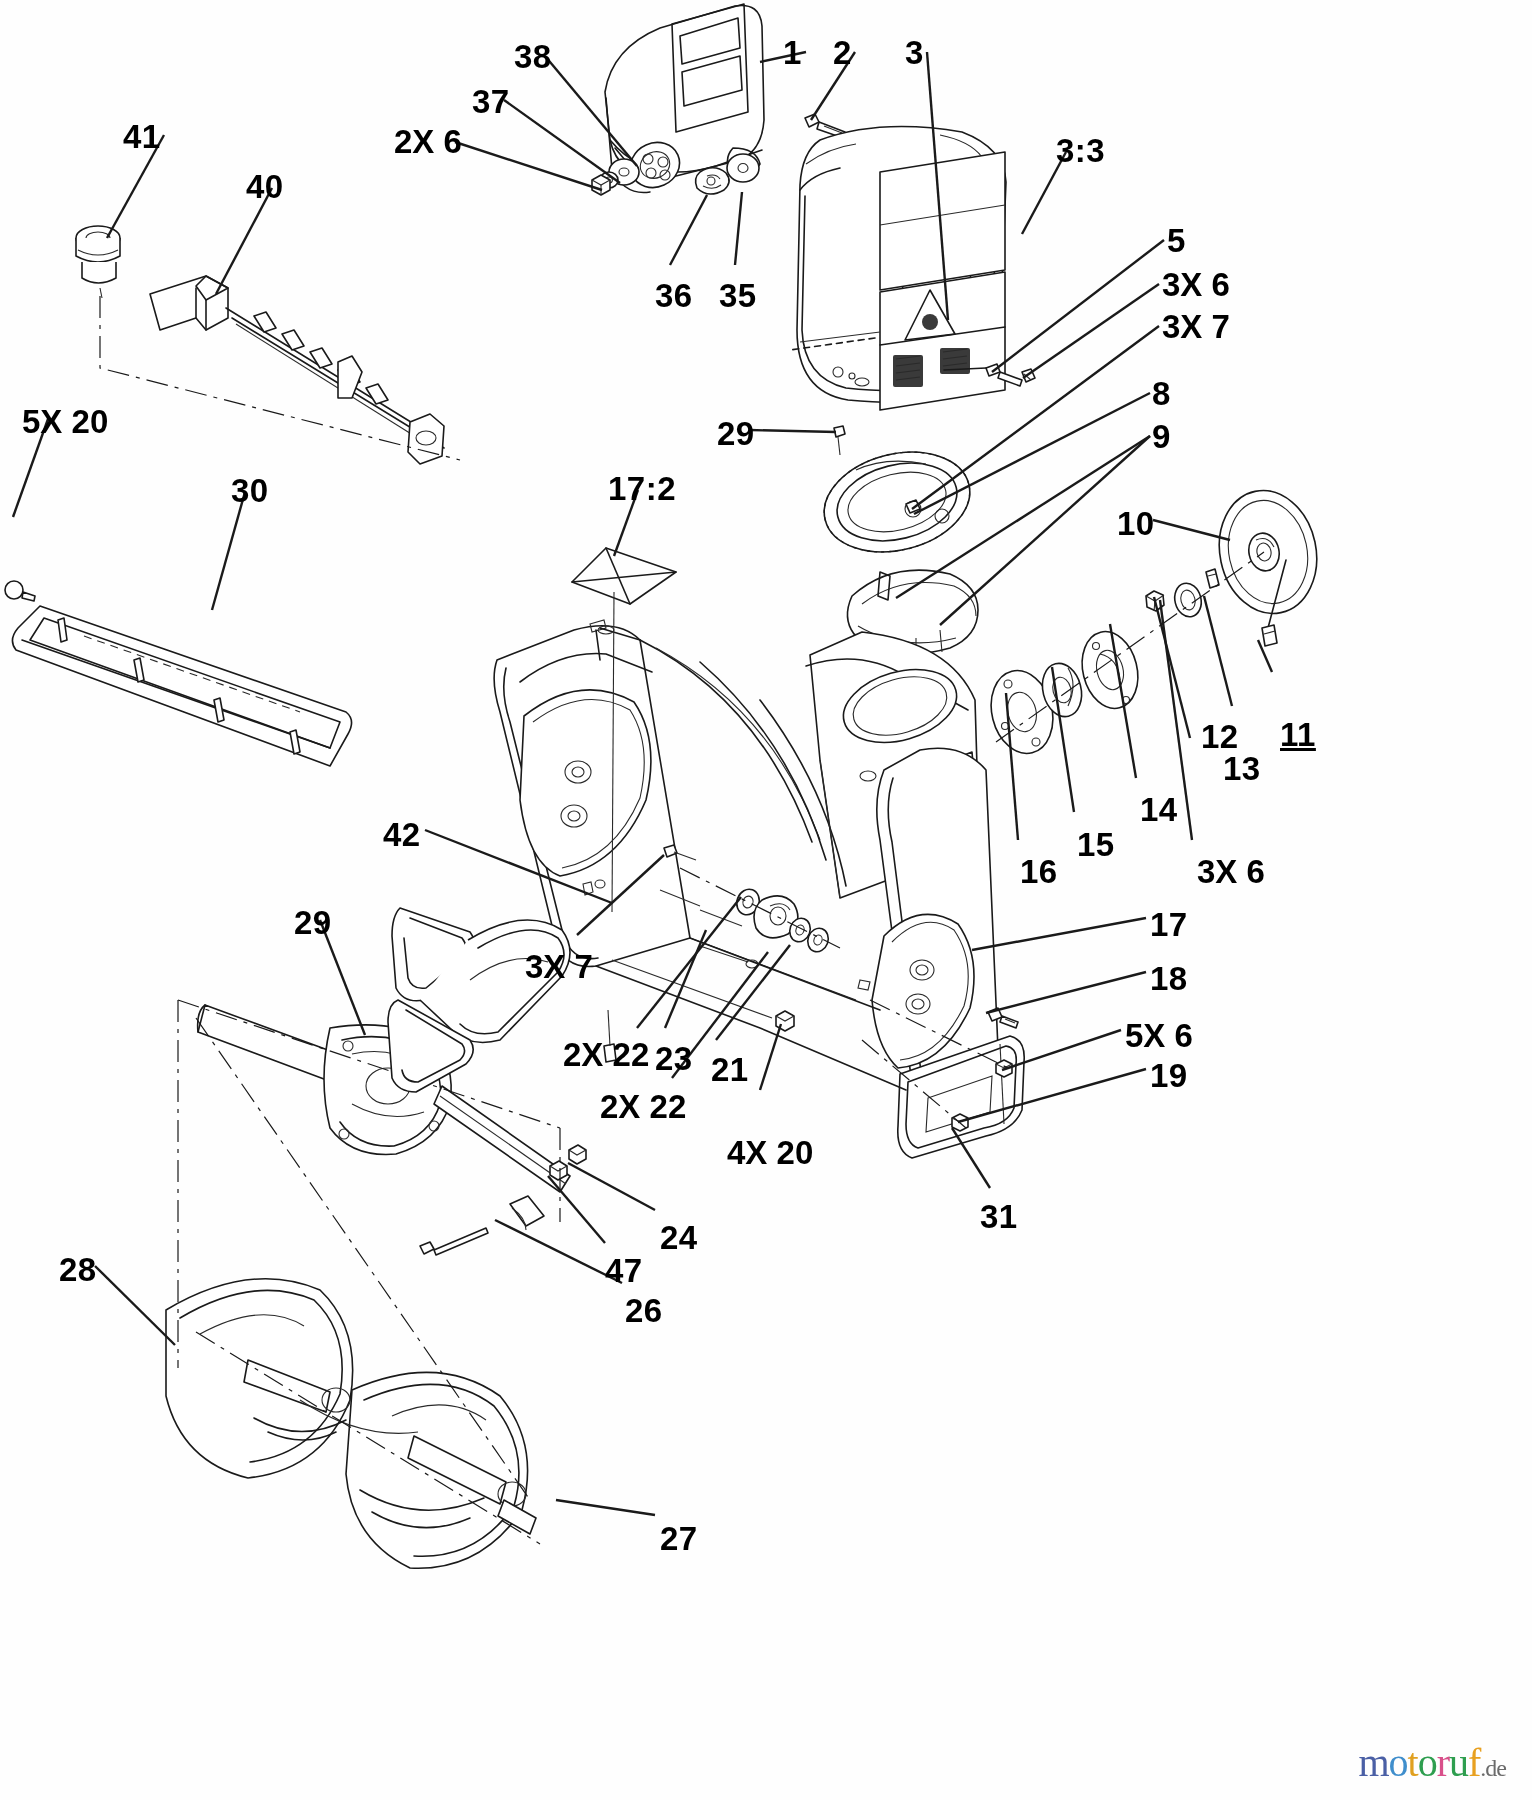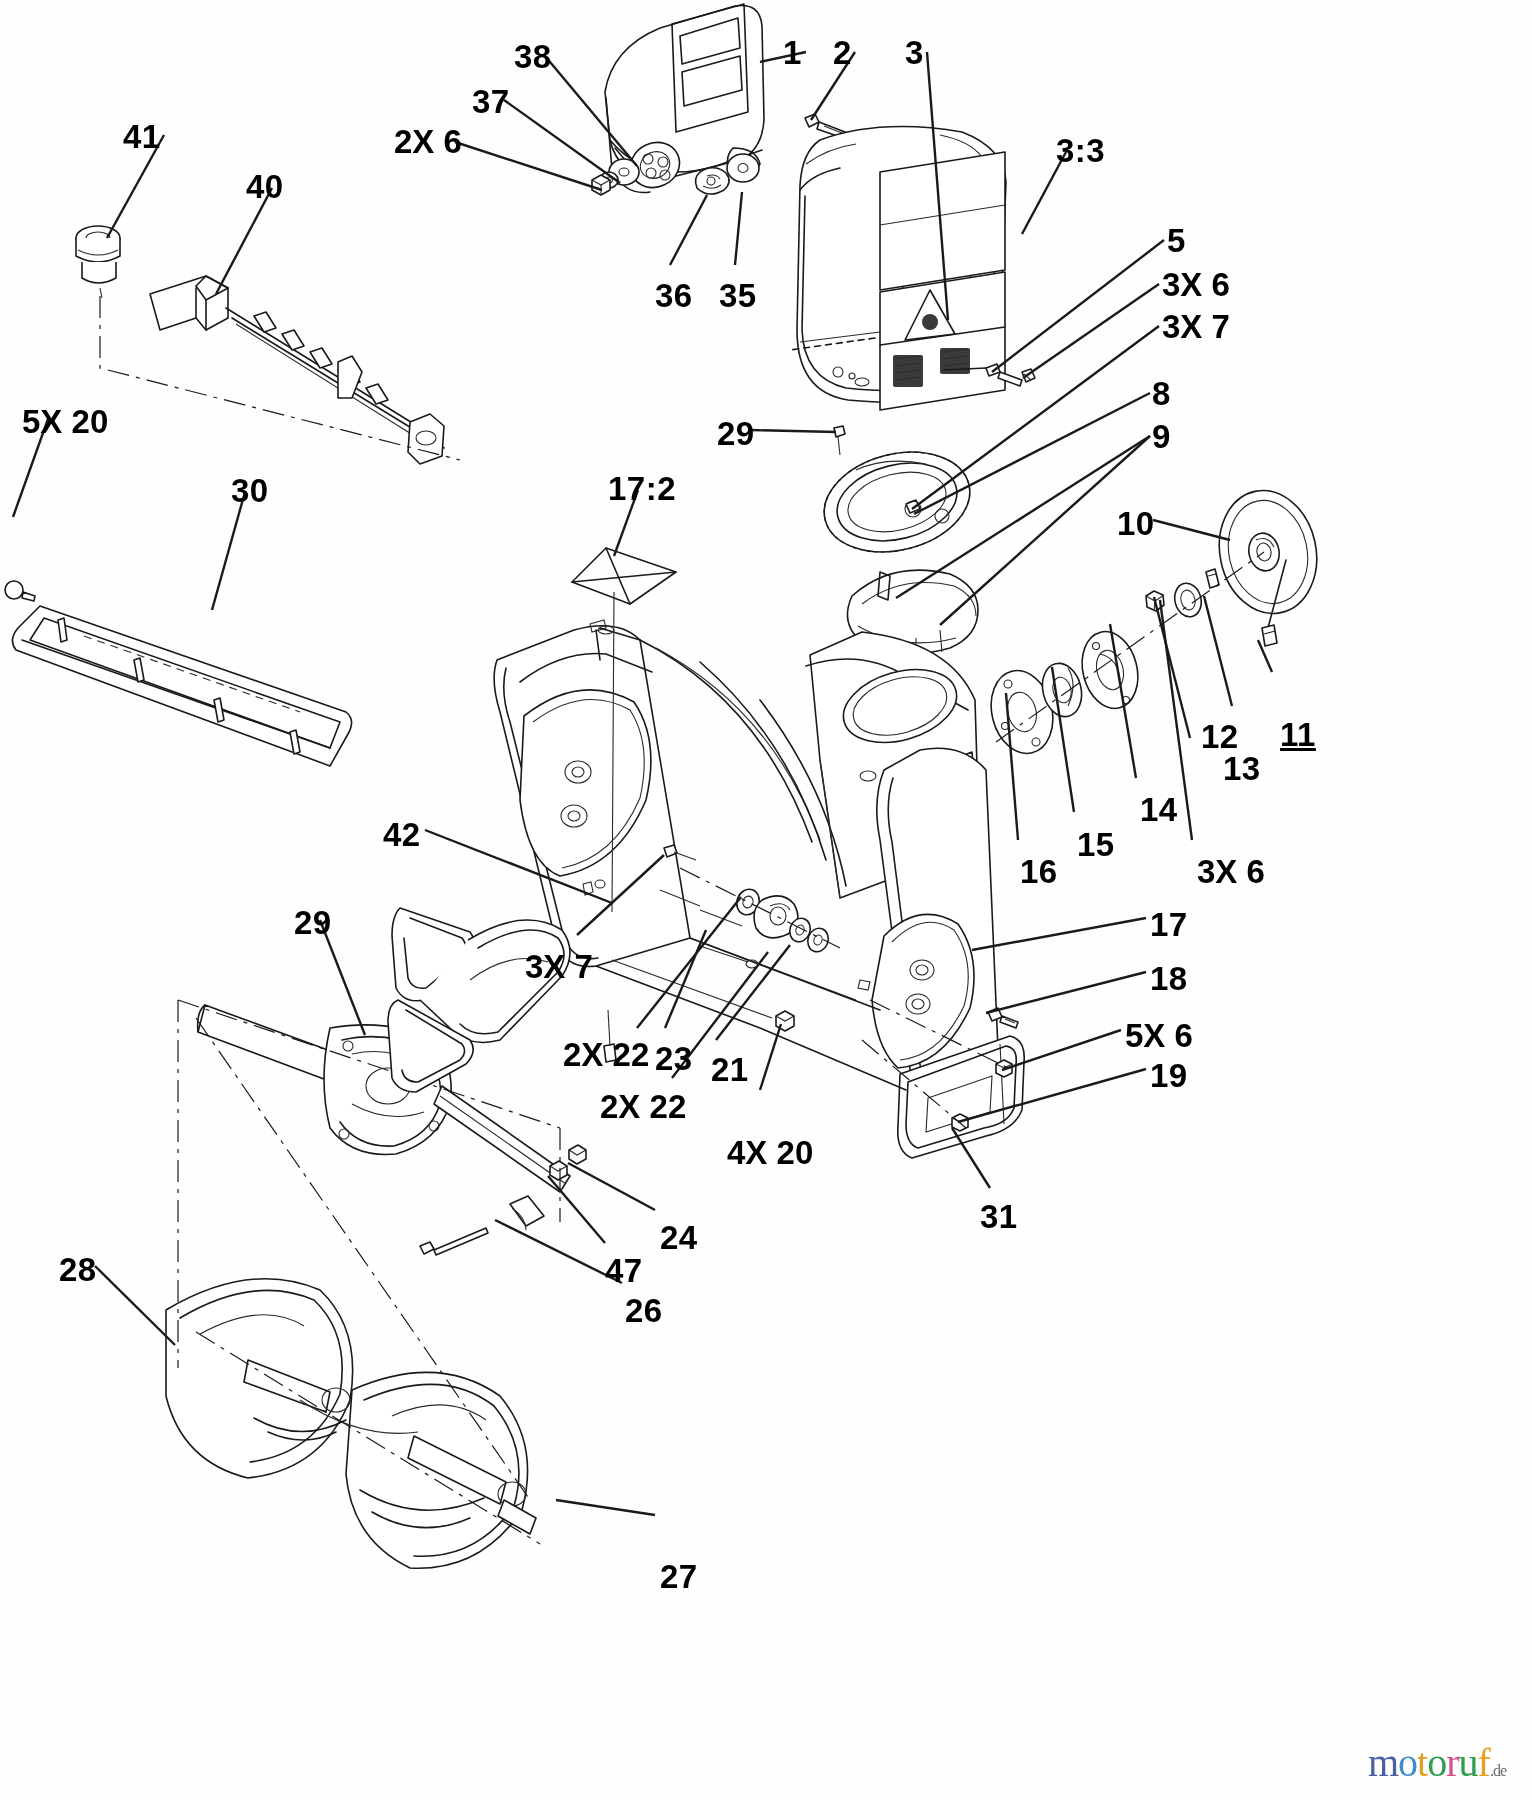--- a/index.html
+++ b/index.html
@@ -36,21 +36,21 @@
   #watermark {
     position: absolute;
     right: 26px;
     bottom: 14px;
     font-family: "Liberation Serif", serif;
     font-size: 40px;
     letter-spacing: -1px;
     user-select: none;
   }
   #watermark .suffix {
-    font-size: 16px;
+    font-size: 24px;
     color: #6b6b6b;
   }
   .wm-m { color: #4a5fa5; }
   .wm-o1 { color: #3f8ecc; }
   .wm-t { color: #e0a020; }
   .wm-o2 { color: #2e9e4f; }
   .wm-r { color: #d94f8a; }
   .wm-u { color: #2e9e4f; }
   .wm-f { color: #e8a020; }
 </style>
@@ -526,20 +526,20 @@
       <div class="callout" style="left: 655px; top: 1042px;">23</div>
       <div class="callout qty" style="left: 563px; top: 1038px;">2X  22</div>
       <div class="callout" style="left: 711px; top: 1053px;">21</div>
       <div class="callout qty" style="left: 600px; top: 1090px;">2X  22</div>
       <div class="callout qty" style="left: 727px; top: 1136px;">4X  20</div>
       <div class="callout" style="left: 980px; top: 1200px;">31</div>
       <div class="callout" style="left: 660px; top: 1221px;">24</div>
       <div class="callout" style="left: 605px; top: 1254px;">47</div>
       <div class="callout" style="left: 625px; top: 1294px;">26</div>
       <div class="callout" style="left: 59px; top: 1253px;">28</div>
-      <div class="callout" style="left: 660px; top: 1522px; margin-top: 38px;">27</div>
+      <div class="callout" style="left: 660px; top: 1522px;">27</div>
     </div>
 
   <div id="watermark">
     <span class="wm-m">m</span><span class="wm-o1">o</span><span class="wm-t">t</span><span class="wm-o2">o</span><span class="wm-r">r</span><span class="wm-u">u</span><span class="wm-f">f</span><span class="suffix">.de</span>
   </div>
 
 </div>
 
 </body></html>

